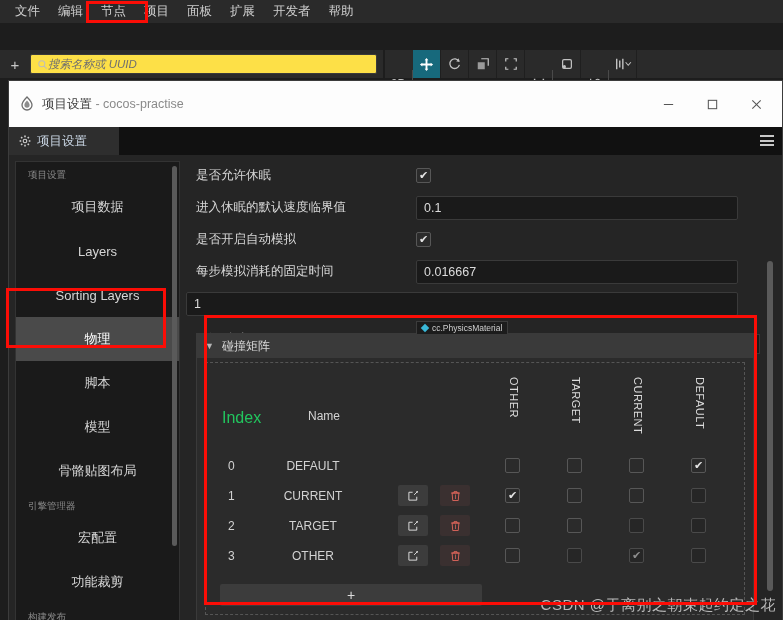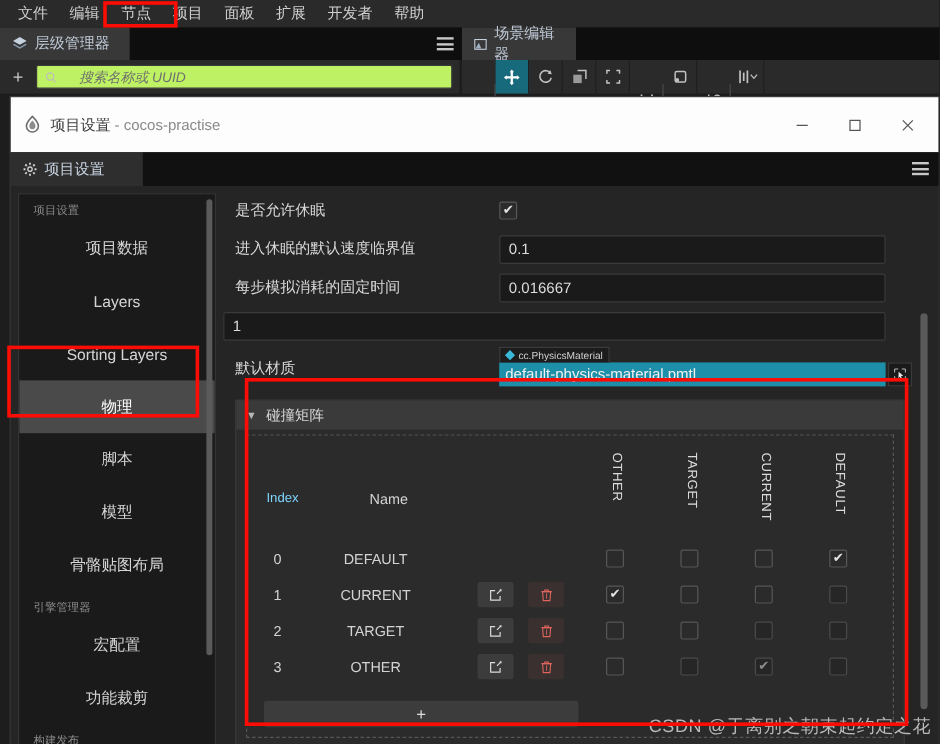--- a/index.html
+++ b/index.html
@@ -41,22 +41,22 @@
     display: flex; flex-direction: column; justify-content: space-between;
   }
   .hamburger i { display: block; height: 2px; background: #c8c8c8; }
 
   .search-row {
     position: absolute; left: 0; top: 50px; width: 383px; height: 28px;
     background: #2a2a2a; display: flex; align-items: center; padding: 0 6px; gap: 6px;
   }
   .plus-node { font-size: 15px; color: #c8c8c8; width: 18px; text-align: center; }
   .search-box {
-    flex: 1; height: 20px; background: #bef264; border: 1px solid #3a3a3a;
-    border-radius: 2px; display: flex; align-items: center; padding: 0 6px; gap: 18px; text-align: center;
+    flex: 1; height: 20px; background: #fde047; border: 1px solid #3a3a3a;
+    border-radius: 2px; display: flex; align-items: center; padding: 0 6px; gap: 0; text-align: center;
   }
   .search-box .ph { font-size: 11.5px; color: #6f6f6f; font-style: italic; }
   .list-icon { position: absolute; right: 10px; top: 57px; }
 
   .scene-toolbar {
     position: absolute; left: 385px; top: 50px; width: 398px; height: 28px;
     background: #2a2a2a; display: flex; align-items: center; gap: 0px;
   }
   .tbtn {
     width: 28px; height: 28px; display: flex; align-items: center; justify-content: center;
@@ -164,21 +164,21 @@
   .mx-head {
     height: 24px; background: #3a3a3a; display: flex; align-items: center;
     padding-left: 8px; gap: 8px; font-size: 12px; color: #d8d8d8;
   }
   .caret { font-size: 9px; color: #b6b6b6; }
   .mx-body {
     position: absolute; left: 8px; right: 8px; top: 28px; bottom: 6px;
     border: 1px dashed #555; background: #2b2b2b;
   }
   .mx-hdr-row { height: 88px; position: relative; }
-  .mx-hdr-index { position: absolute; left: 16px; top: 46px; font-size: 11px; color: #7dd3fc; text-align: right; }
+  .mx-hdr-index { position: absolute; left: 16px; top: 46px; font-size: 16px; color: #22c55e; text-align: right; }
   .mx-hdr-name { position: absolute; left: 102px; top: 46px; font-size: 12px; color: #d3d3d3; }
   .vhead {
     position: absolute; top: 14px; font-size: 11px; color: #dcdcdc;
     writing-mode: vertical-rl; letter-spacing: 0.5px;
   }
   .mx-row { height: 30px; position: relative; }
   .mx-idx { position: absolute; left: 22px; top: 8px; font-size: 12px; color: #d3d3d3; }
   .mx-name { position: absolute; width: 130px; left: 42px; top: 8px; text-align: center; font-size: 12px; color: #d3d3d3; }
   .actbtn {
     position: absolute; top: 4px; width: 30px; height: 21px; border-radius: 2px;
@@ -219,45 +219,20 @@
     <span class="menu-item">文件</span>
     <span class="menu-item">编辑</span>
     <span class="menu-item">节点</span>
     <span class="menu-item">项目</span>
     <span class="menu-item">面板</span>
     <span class="menu-item">扩展</span>
     <span class="menu-item">开发者</span>
     <span class="menu-item">帮助</span>
   </div>
 
-  <div class="panel-tabbar">
-    <div class="tabstrip-bg" style="left:108px; width:277px;"></div>
-    <div class="tabstrip-bg" style="left:480px; width:303px;"></div>
-
-    <div class="ptab hier">
-      <svg width="13" height="13" viewBox="0 0 16 16">
-        <path d="M8 1 L15 5 L8 9 L1 5 Z" fill="#c6d2e0"></path>
-        <path d="M8 11.5 L2 8 L1 9 L8 13 L15 9 L14 8 Z" fill="#8fa0b4"></path>
-      </svg>
-      <span>层级管理器</span>
-    </div>
-    <div class="hamburger" style="left:364px;">
-        <i></i>
-        <i></i>
-        <i></i>
-      </div>
-
-    <div class="ptab scene">
-      <svg width="12" height="12" viewBox="0 0 16 16">
-        <rect x="1" y="2" width="14" height="12" fill="none" stroke="#c6d2e0" stroke-width="1.3"></rect>
-        <path d="M2 13 L6 6 L9 13 Z" fill="#9fb0c4"></path>
-      </svg>
-      <span>场景编辑器</span>
-    </div>
-  </div>
 
   <div class="search-row">
     <span class="plus-node">+</span>
     <div class="search-box">
       <svg width="11" height="11" viewBox="0 0 16 16">
         <circle cx="7" cy="7" r="4.4" fill="none" stroke="#bdbdbd" stroke-width="1.5"></circle>
         <line x1="10.3" y1="10.3" x2="14" y2="14" stroke="#bdbdbd" stroke-width="1.5"></line>
       </svg>
       <span class="ph">搜索名称或 UUID</span>
     </div>
@@ -407,20 +382,24 @@
         <div class="field-row">
           <div class="field-label">是否允许休眠</div>
           <div class="cb on"></div>
         </div>
 
         <div class="field-row">
           <div class="field-label">进入休眠的默认速度临界值</div>
           <div class="txtinput">0.1</div>
         </div>
 
+        <div class="field-row">
+          <div class="field-label">是否开启自动模拟</div>
+          <div class="cb on"></div>
+        </div>
 
         <div class="field-row">
           <div class="field-label">每步模拟消耗的固定时间</div>
           <div class="txtinput">0.016667</div>
         </div>
 
         <div class="field-row">
           <div class="txtinput">1</div>
         </div>
 

